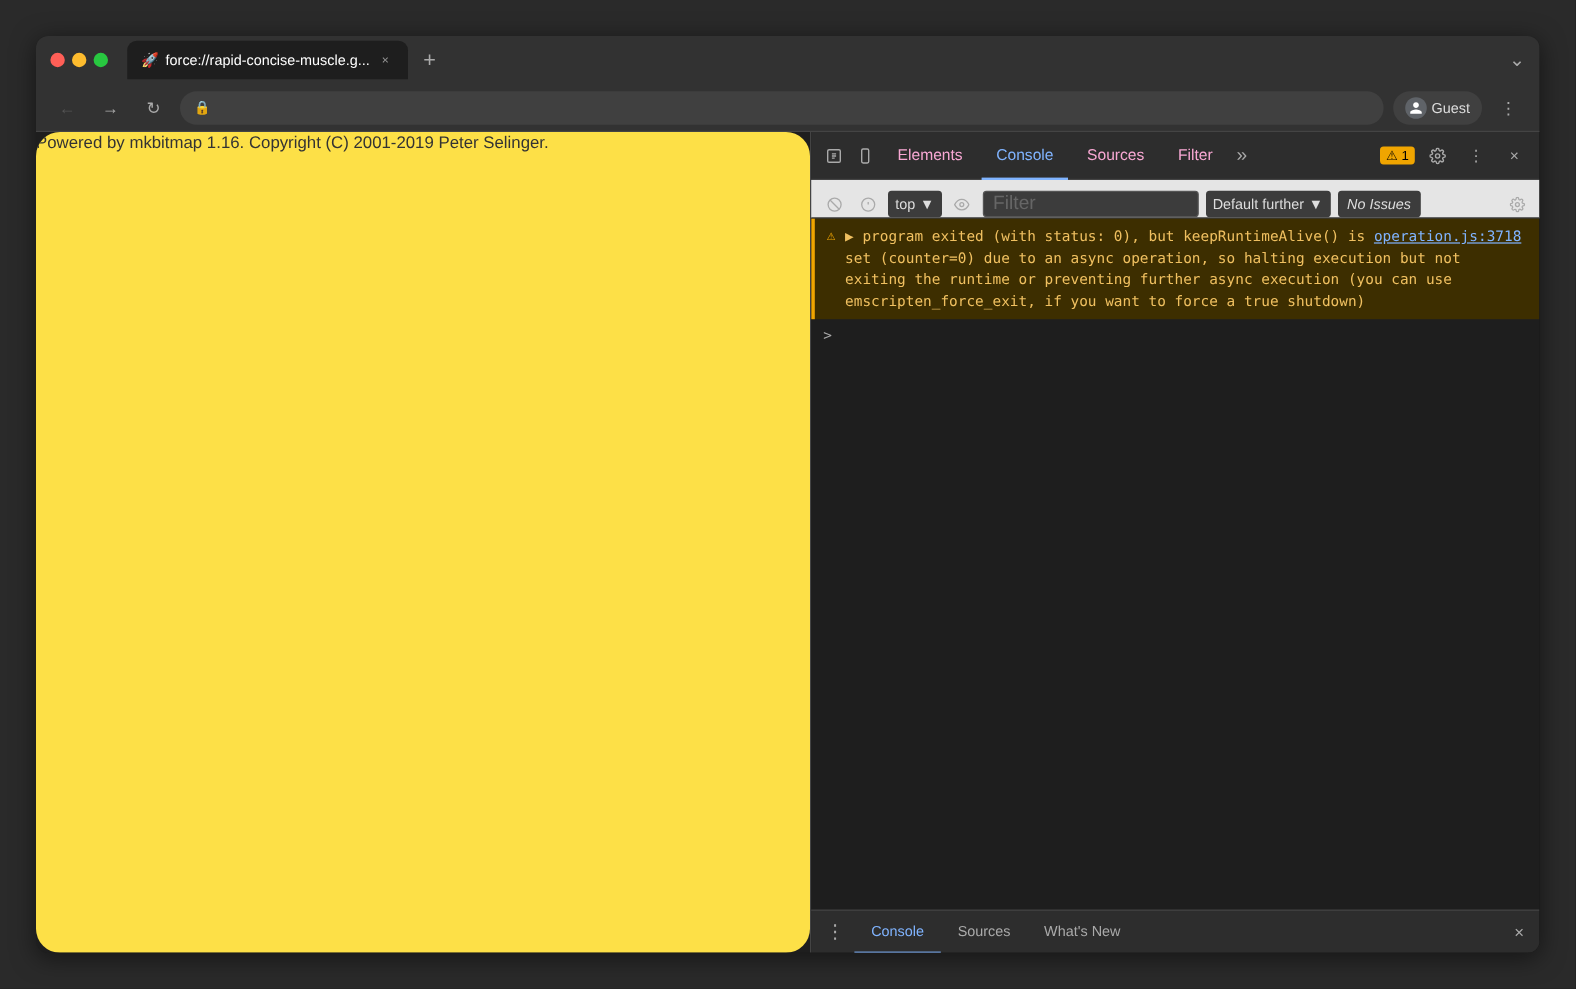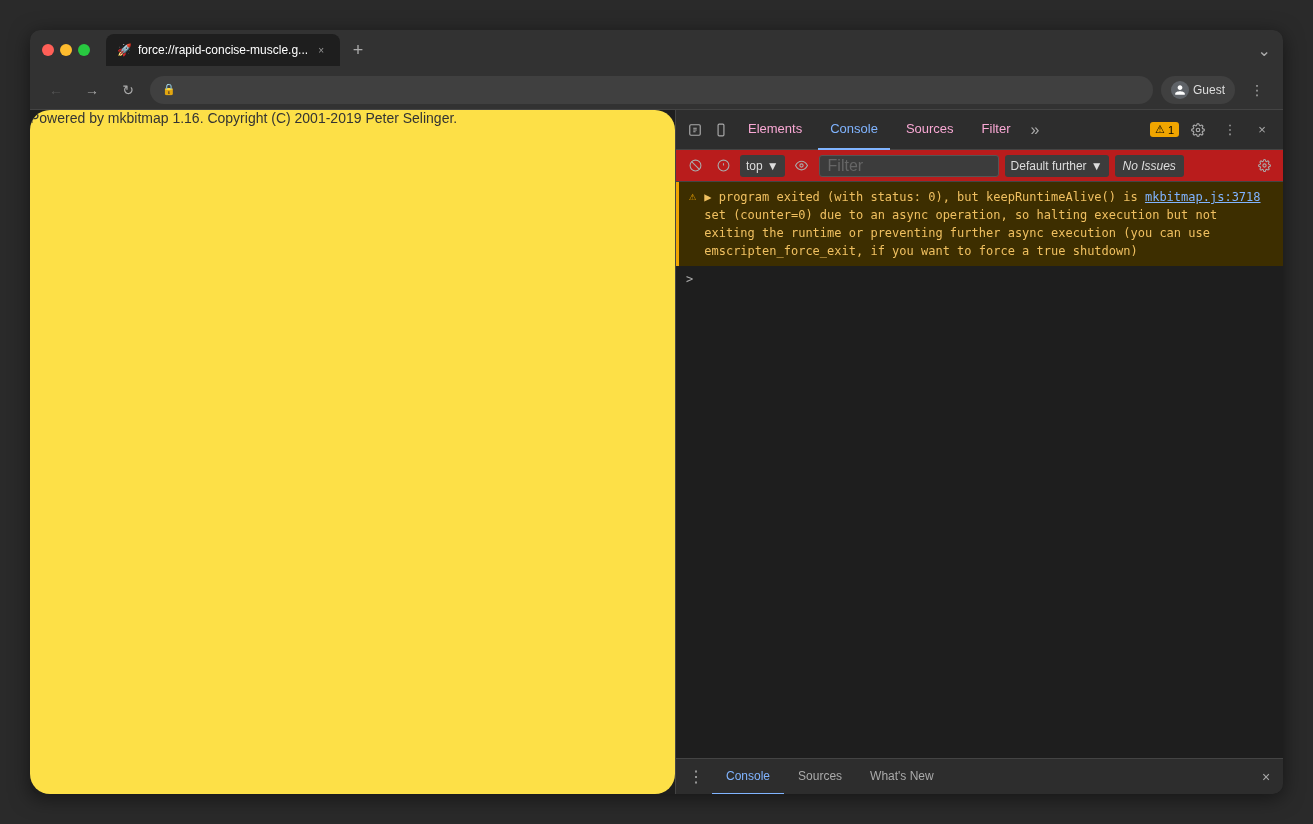--- a/index.html
+++ b/index.html
@@ -236,24 +236,24 @@
       font-size: 13px;
     }
     .more-tabs {
       font-size: 16px;
       color: #aaa;
       cursor: pointer;
       padding: 0 4px;
     }
     
     .console-toolbar {
-      background: #b91c1c;
+      background: #e5e5e5;
       height: 32px;
       display: flex;
-      align-items: center;
+      align-items: flex-end;
       padding: 0 8px;
       gap: 6px;
       border-bottom: 1px solid #444;
       flex-shrink: 0;
     }
     .console-btn {
       width: 22px;
       height: 22px;
       display: flex;
       align-items: center;
@@ -549,21 +549,21 @@
               <circle cx="12" cy="12" r="3"></circle>
               <path d="M19.4 15a1.65 1.65 0 00.33 1.82l.06.06a2 2 0 010 2.83 2 2 0 01-2.83 0l-.06-.06a1.65 1.65 0 00-1.82-.33 1.65 1.65 0 00-1 1.51V21a2 2 0 01-4 0v-.09A1.65 1.65 0 009 19.4a1.65 1.65 0 00-1.82.33l-.06.06a2 2 0 01-2.83-2.83l.06-.06A1.65 1.65 0 004.68 15a1.65 1.65 0 00-1.51-1H3a2 2 0 010-4h.09A1.65 1.65 0 004.6 9a1.65 1.65 0 00-.33-1.82l-.06-.06a2 2 0 012.83-2.83l.06.06A1.65 1.65 0 009 4.68a1.65 1.65 0 001-1.51V3a2 2 0 014 0v.09a1.65 1.65 0 001 1.51 1.65 1.65 0 001.82-.33l.06-.06a2 2 0 012.83 2.83l-.06.06A1.65 1.65 0 0019.4 9a1.65 1.65 0 001.51 1H21a2 2 0 010 4h-.09a1.65 1.65 0 00-1.51 1z"></path>
             </svg>
         </div>
       </div>
 
       <div class="console-output">
         <div class="console-warning">
           <span class="console-warning-icon">⚠</span>
           <span class="console-warning-text">
-            <span>▶ program exited (with status: 0), but keepRuntimeAlive() is </span><span class="console-link">mkbitmap.js:3718</span><span> set (counter=0) due to an async operation, so halting execution but not exiting the runtime or preventing further async execution (you can use emscripten_force_exit, if you want to force a true shutdown)</span>
+            <span>▶ program exited (with status: 0), but keepRuntimeAlive() is </span><span class="console-link">operation.js:3718</span><span> set (counter=0) due to an async operation, so halting execution but not exiting the runtime or preventing further async execution (you can use emscripten_force_exit, if you want to force a true shutdown)</span>
           </span>
         </div>
         <div class="console-prompt">
           <span class="prompt-arrow">&gt;</span>
         </div>
       </div>
 
       <div class="devtools-bottom">
         <div class="bottom-dots">⋮</div>
         <div class="bottom-tab active">

